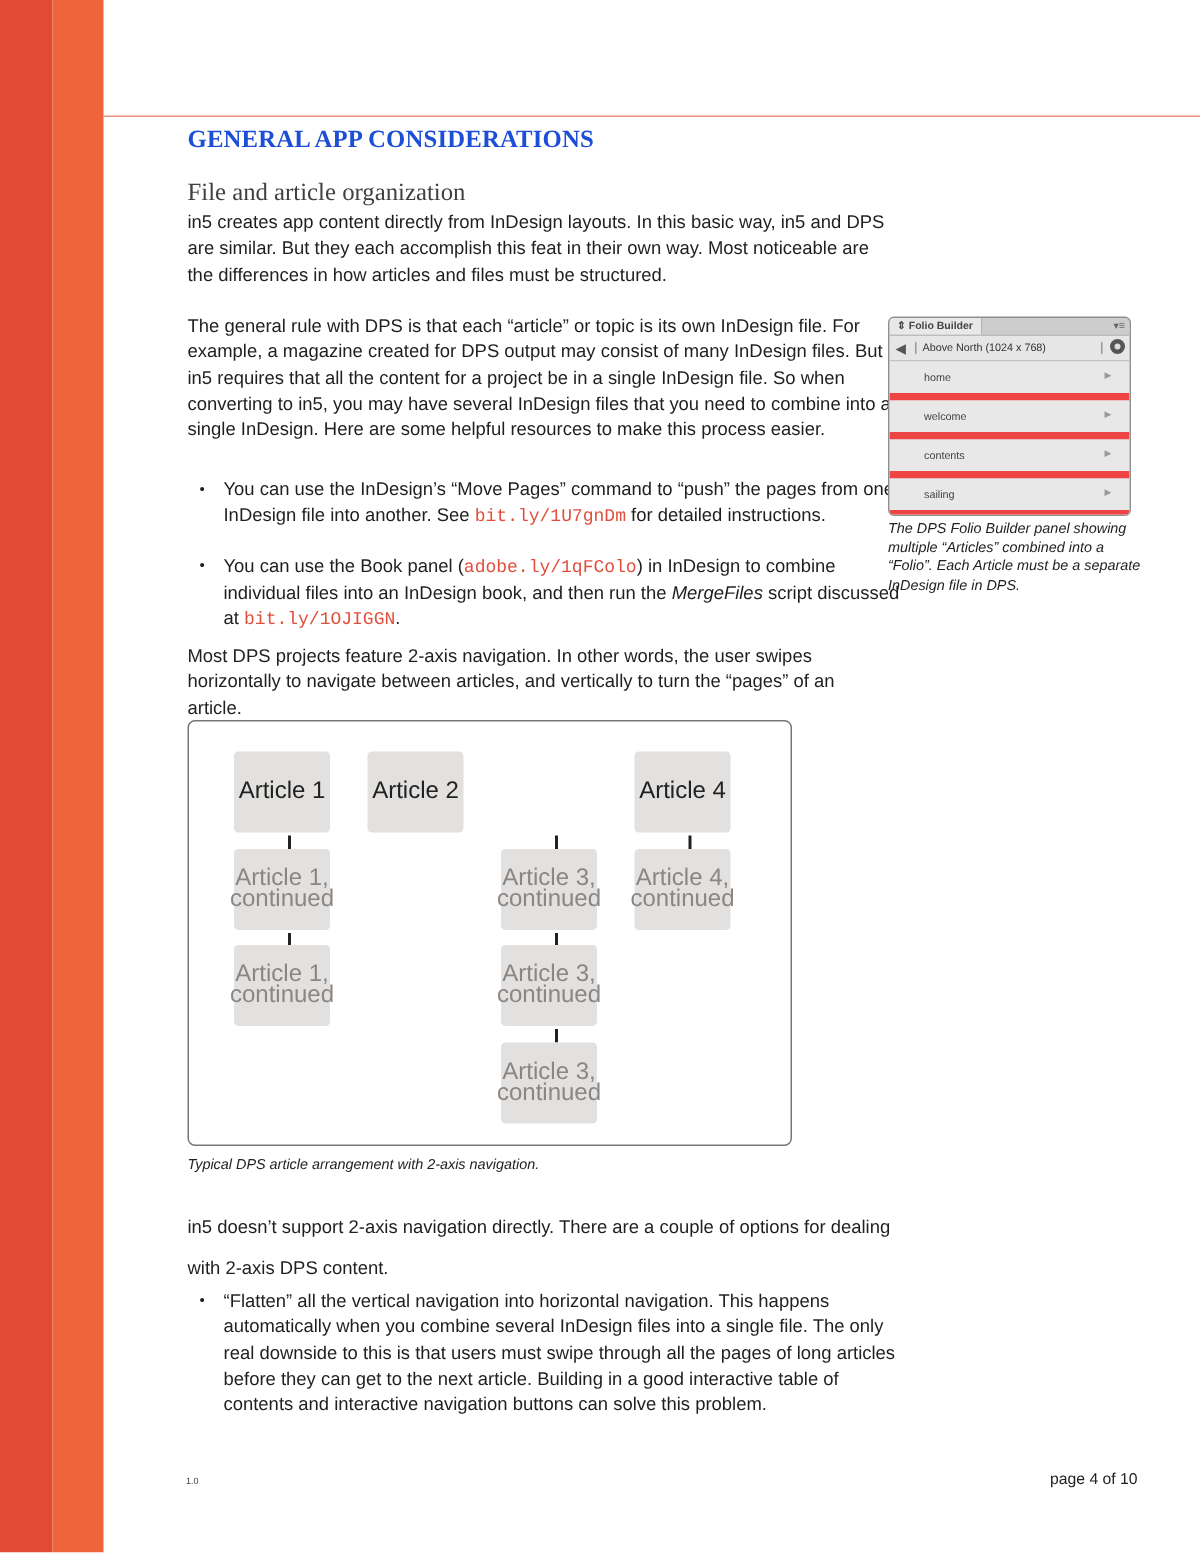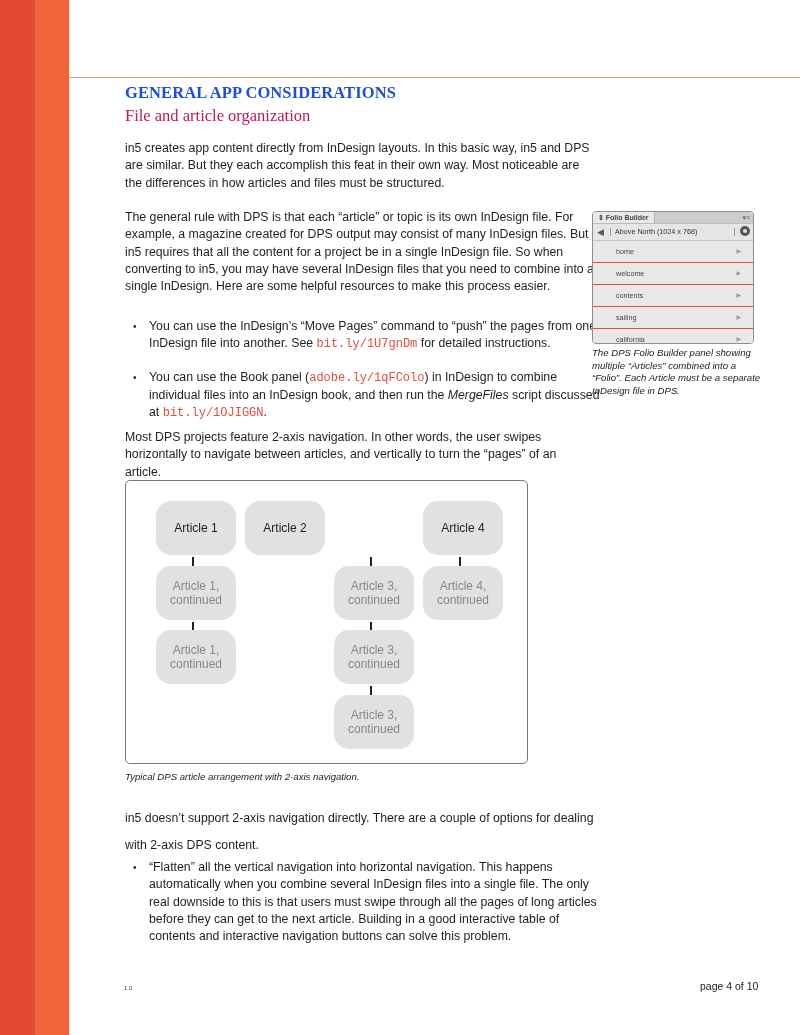--- a/index.html
+++ b/index.html
@@ -12,23 +12,23 @@
   .band-dark { position: absolute; left: 0; top: 0; width: 35px; height: 1035px; background: #e34a35; }
   .band-light { position: absolute; left: 35px; top: 0; width: 34px; height: 1035px; background: #f0643c; }
   .top-rule { position: absolute; left: 69px; top: 77px; width: 731px; height: 1px; background: #ec8f7d; }
 
   .section-title {
     position: absolute; left: 125px; top: 83px;
     font-family: "Liberation Serif", serif; font-weight: bold;
     font-size: 16.5px; color: #1d4ed8; letter-spacing: 0.1px;
   }
   .sub-title {
-    position: absolute; left: 125px; top: 106px;
+    position: absolute; left: 125px; top: 118px;
     font-family: "Liberation Serif", serif;
-    font-size: 16.5px; color: #be185d;
+    font-size: 16.5px; color: #404040;
   }
   .para {
     position: absolute; left: 125px; width: 470px;
     font-size: 12.3px; line-height: 17.3px; color: #1f1f1f;
     margin: 0;
   }
   .p1 { top: 140px; }
   .p2 { top: 209px; }
   .p3 { top: 429px; }
   .p4 { top: 805px; line-height: 27px; }
@@ -51,37 +51,37 @@
   .panel-tabbar { height: 11px; background: #cdcdcd; position: relative; border-bottom: 1px solid #bcbcbc; }
   .panel-tab { position: absolute; left: 0; top: 0; height: 11px; padding: 0 5px; background: #e8e8e8; font-weight: bold; line-height: 11px; border-right: 1px solid #b5b5b5; }
   .panel-menu { position: absolute; right: 3px; top: 0; line-height: 11px; font-size: 7px; color: #666; }
   .panel-header { height: 16px; background: #e6e6e6; border-bottom: 1px solid #c4c4c4; position: relative; line-height: 16px; }
   .back-arrow { position: absolute; left: 4px; top: 0; font-size: 9px; color: #555; }
   .panel-sep { position: absolute; left: 17px; top: 4px; width: 1px; height: 8px; background: #999; }
   .folio-name { position: absolute; left: 22px; top: 0; font-size: 7.2px; color: #333; }
   .panel-sep2 { position: absolute; right: 18px; top: 4px; width: 1px; height: 8px; background: #999; }
   .gear { position: absolute; right: 3px; top: 2px; width: 10px; height: 10px; border-radius: 50%; background: #555; }
   .gear::after { content: ""; position: absolute; left: 3px; top: 3px; width: 4px; height: 4px; border-radius: 50%; background: #ddd; }
-  .panel-row { height: 21px; border-bottom: 1px solid #ef4444; position: relative; line-height: 21px; background: #e8e8e8; }
+  .panel-row { height: 21px; border-bottom: 5px solid #ef4444; position: relative; line-height: 21px; background: #e8e8e8; }
   .row-label { position: absolute; left: 23px; font-size: 7.2px; color: #444; }
   .row-arrow { position: absolute; right: 12px; font-size: 6px; color: #999; }
   .panel-caption {
     position: absolute; left: 592px; top: 347px; width: 170px;
     font-style: italic; font-size: 9.6px; line-height: 12.5px; color: #222;
   }
 
   
   .diagram {
     position: absolute; left: 125px; top: 480px; width: 401px; height: 282px;
     border: 1px solid #777; border-radius: 5px; background: #fff;
   }
   .art {
-    position: absolute; width: 80px; height: 54px; border-radius: 15px; background: #e3e1df;
+    position: absolute; width: 64px; height: 54px; border-radius: 3px; background: #e3e1df;
     display: flex; align-items: center; justify-content: center; text-align: center;
-    font-size: 12px; line-height: 14px;
+    font-size: 16px; line-height: 14px;
   }
   .art.main { color: #222; }
   .art.cont { color: #8a8684; }
   .conn { position: absolute; width: 2px; height: 9px; background: #222; }
   .diagram-caption {
     position: absolute; left: 125px; top: 771px;
     font-style: italic; font-size: 9.6px; color: #222;
   }
 
   .footer-left { position: absolute; left: 124px; top: 985px; font-size: 6px; color: #444; }

